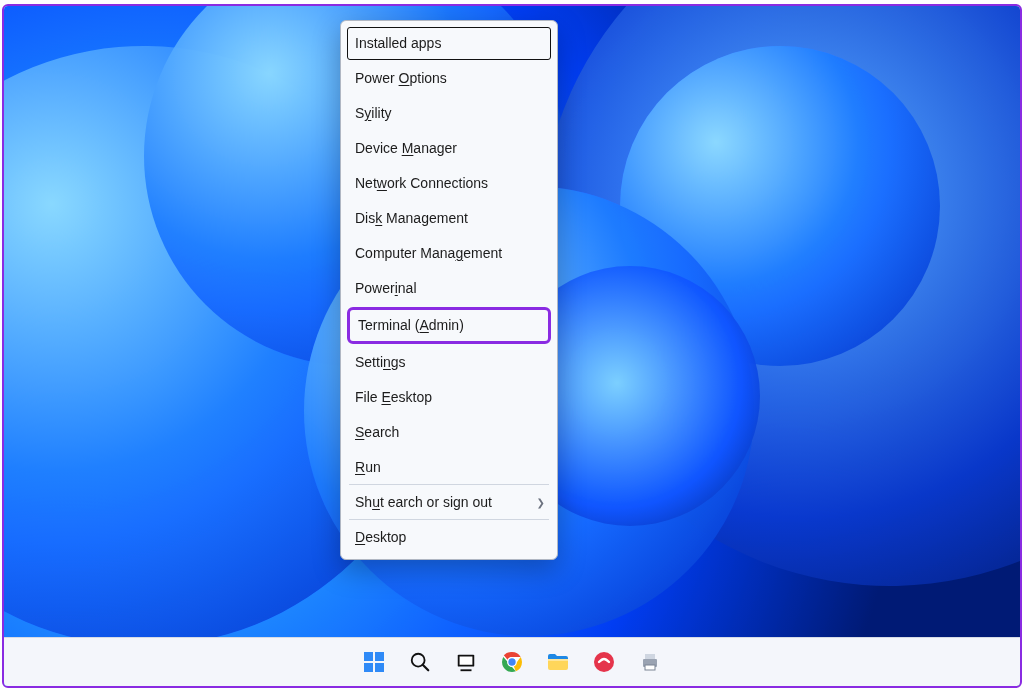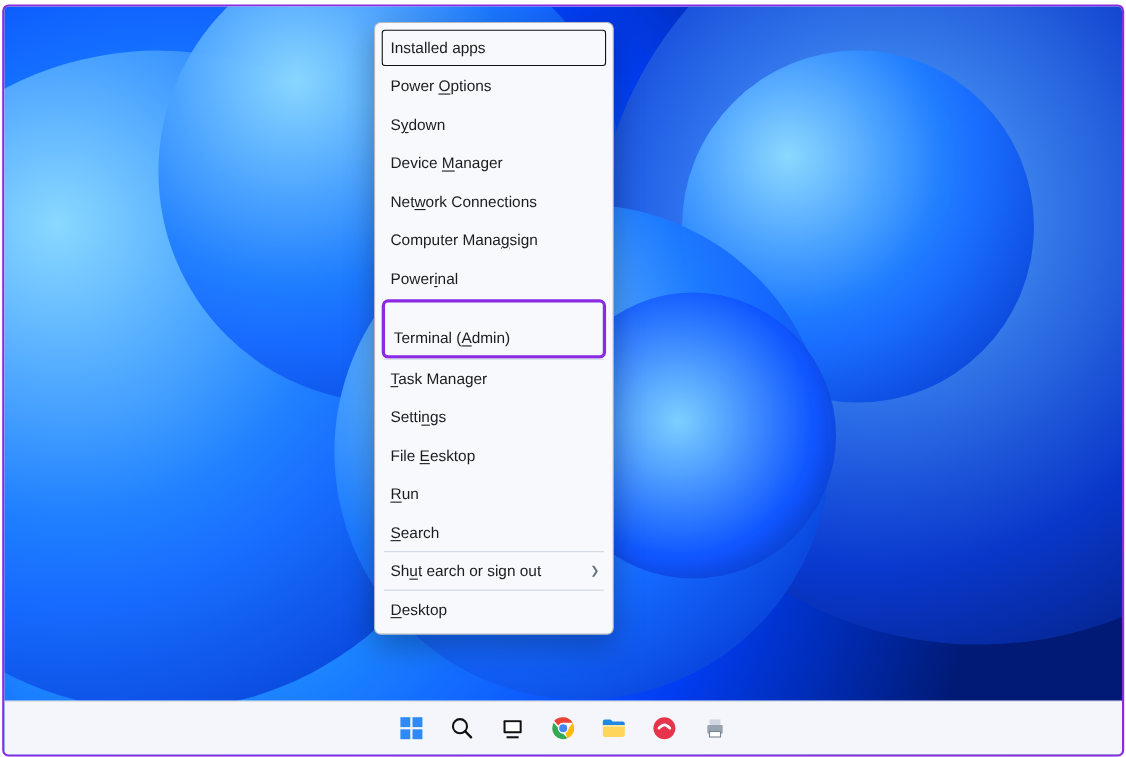--- a/index.html
+++ b/index.html
@@ -111,21 +111,21 @@
     color: #6c727f;
   }
   .winx .item.first-focus {
     border: 1px solid #111;
     border-radius: 3px;
     margin: 2px 6px 1px;
     padding: 6px 7px 7px;
   }
   .winx .item.highlight {
     margin: 1px 6px;
-    padding: 23px 8px 7px;
+    padding: 6px 8px 7px;
     border: 3px solid #8a2be2;
     border-radius: 6px;
   }
   .mnemonic { text-decoration: underline; text-underline-offset: 2px; }
 </style>
 </head>
 <body>
 
 <div class="frame">
 
@@ -134,31 +134,31 @@
     <div class="swirl s2"></div>
     <div class="swirl s3"></div>
     <div class="swirl s4"></div>
     <div class="swirl s5"></div>
     <div class="swirl s6"></div>
   </div>
 
   <div class="winx" id="winx">
       <div class="item first-focus"><span></span><span>Installed apps</span></div>
       <div class="item"><span>Power </span><span class="mnemonic">O</span><span>ptions</span></div>
-      <div class="item"><span>S</span><span class="mnemonic">y</span><span>down</span></div>
+      <div class="item"><span>S</span><span class="mnemonic">y</span><span>ility</span></div>
       <div class="item"><span>Device </span><span class="mnemonic">M</span><span>anager</span></div>
       <div class="item"><span>Net</span><span class="mnemonic">w</span><span>ork Connections</span></div>
-      <div class="item"><span>Computer Mana</span><span class="mnemonic">g</span><span>sign</span></div>
+      <div class="item"><span>Dis</span><span class="mnemonic">k</span><span> Management</span></div>
+      <div class="item"><span>Computer Mana</span><span class="mnemonic">g</span><span>ement</span></div>
       <div class="item"><span>Power</span><span class="mnemonic">i</span><span>nal</span></div>
       <div class="item highlight"><span>Terminal (</span><span class="mnemonic">A</span><span>dmin)</span></div>
-      <div class="item" data-sep-before="true"><span></span><span class="mnemonic">T</span><span>ask Manager</span></div>
       <div class="item"><span>Setti</span><span class="mnemonic">n</span><span>gs</span></div>
       <div class="item"><span>File </span><span class="mnemonic">E</span><span>esktop</span></div>
+      <div class="item"><span></span><span class="mnemonic">S</span><span>earch</span></div>
       <div class="item"><span></span><span class="mnemonic">R</span><span>un</span></div>
-      <div class="item"><span></span><span class="mnemonic">S</span><span>earch</span></div>
       <div class="item" data-sep-before="true"><span>Sh</span><span class="mnemonic">u</span><span>t earch or sign out</span><span class="sub-ind">❯</span></div>
       <div class="item" data-sep-before="true"><span></span><span class="mnemonic">D</span><span>esktop</span></div>
     </div>
 
   <svg class="arrow-annot" viewBox="0 0 120 16">
     <line x1="0" y1="8" x2="104" y2="8" stroke="#8a2be2" stroke-width="5" stroke-linecap="round"></line>
     <polygon points="120,8 100,1 100,15" fill="#8a2be2"></polygon>
   </svg>
 
   <div class="taskbar">

